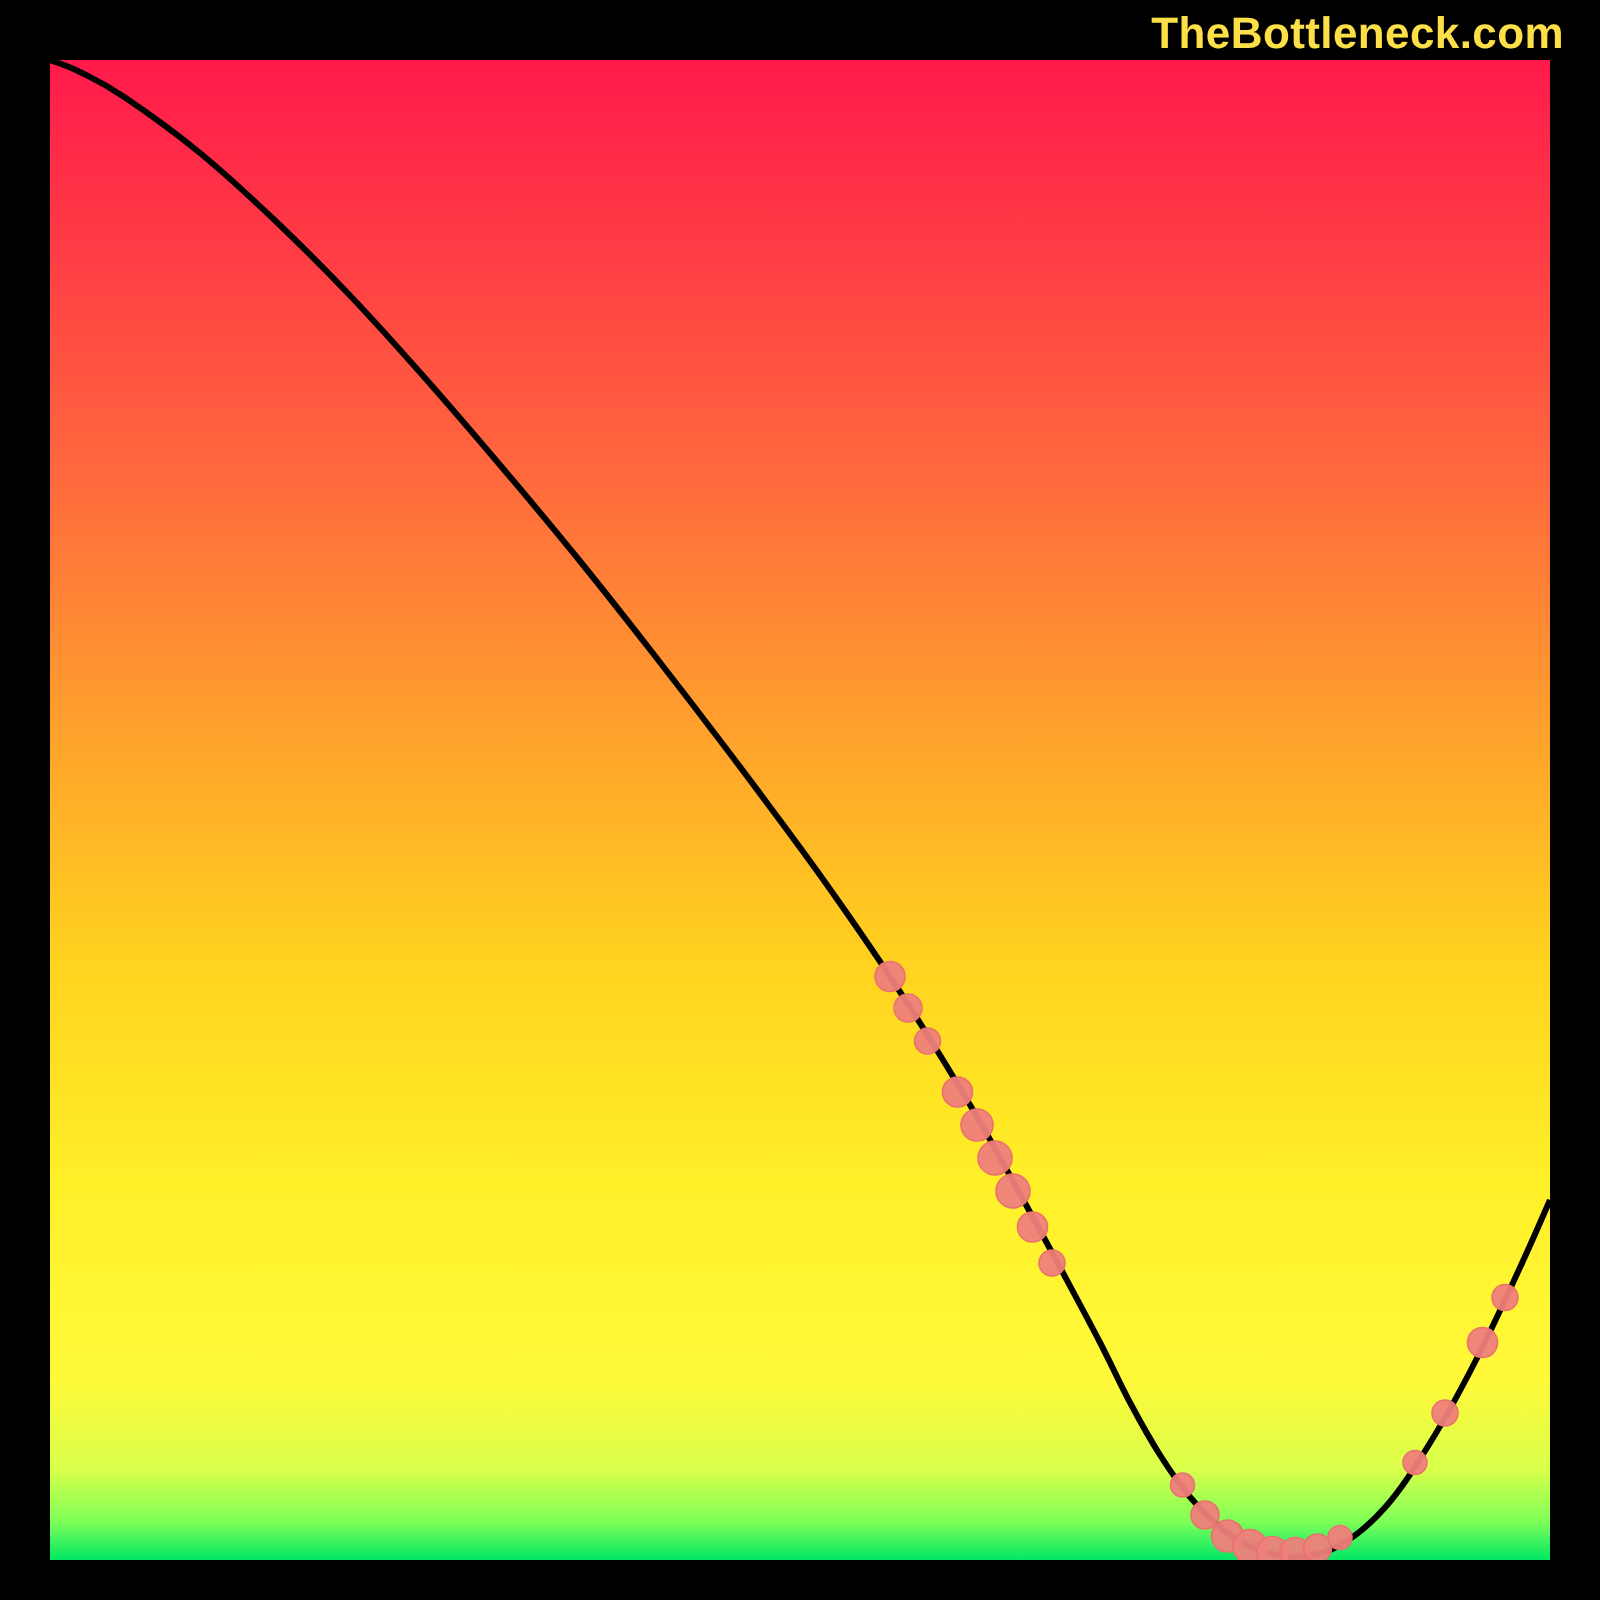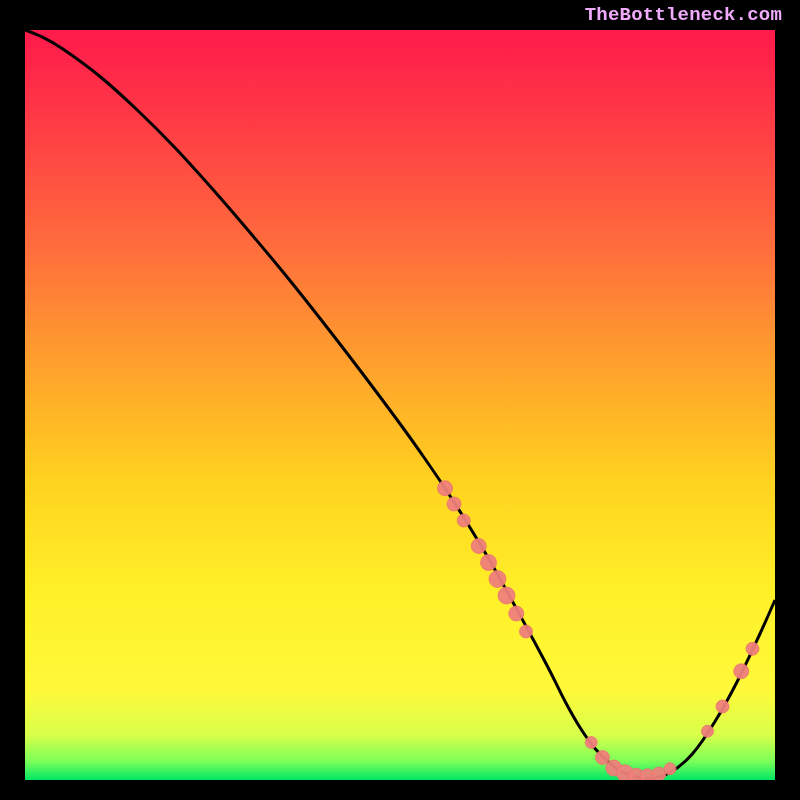--- a/index.html
+++ b/index.html
@@ -7,24 +7,24 @@
   .container {
     position: relative;
     width: 800px;
     height: 800px;
     background: #000;
   }
   .attribution {
     position: absolute;
     top: 4px;
     right: 18px;
-    font-family: Liberation Mono, monospace;
-    font-size: 19px;
+    font-family: Liberation Sans, sans-serif;
+    font-size: 22px;
     font-weight: bold;
-    color: #f0abfc;
+    color: #fde047;
     letter-spacing: 0.2px;
   }
   .plot-frame {
     position: absolute;
     left: 25px;
     top: 30px;
     width: 750px;
     height: 750px;
     background: #000;
   }

